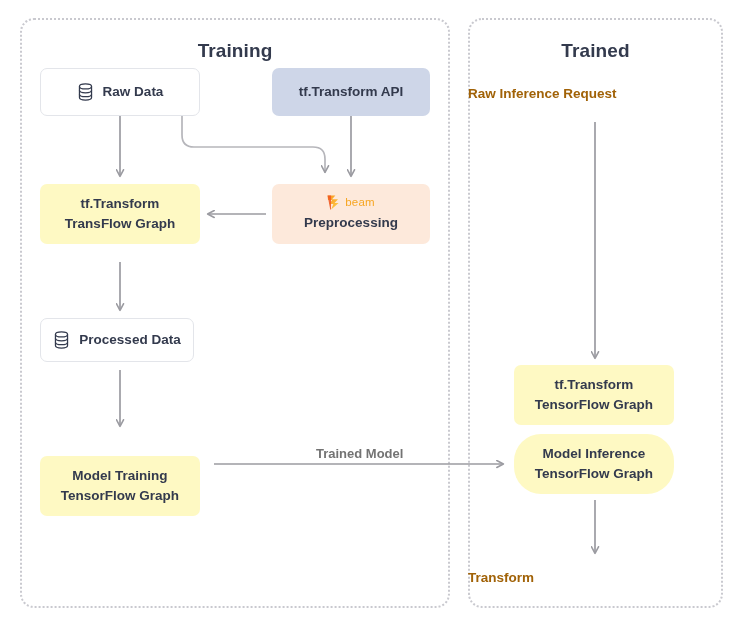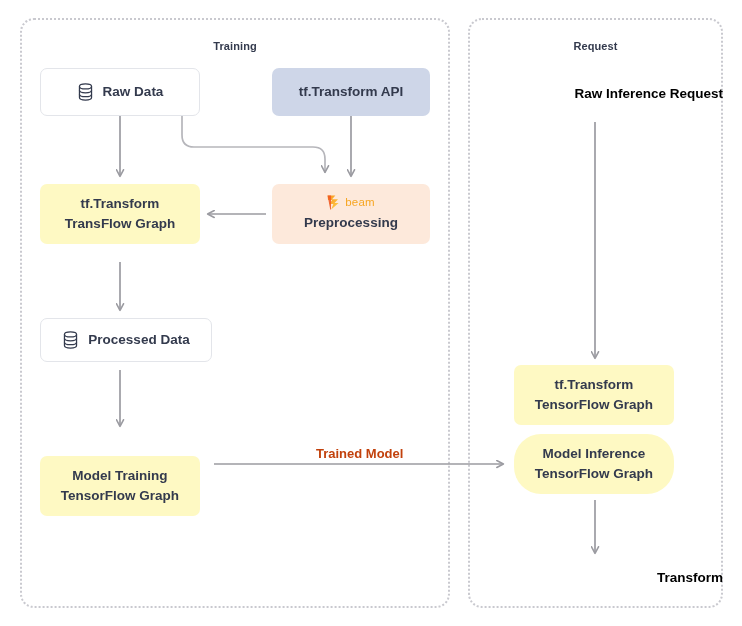--- a/index.html
+++ b/index.html
@@ -24,21 +24,21 @@
     box-sizing: border-box;
   }
   #panel-training { left: 20px; top: 18px; width: 430px; height: 590px; }
   #panel-serving  { left: 468px; top: 18px; width: 255px; height: 590px; }
 
   .panel-title {
     position: absolute;
     width: 100%;
     text-align: center;
     top: 20px;
-    font-size: 11px;
+    font-size: 19px;
     font-weight: bold;
     color: #333a4d;
     letter-spacing: .1px;
   }
 
   .node {
     position: absolute;
     box-sizing: border-box;
     display: flex;
     align-items: center;
@@ -54,24 +54,24 @@
     background: #ffffff;
     border: 1px solid #e3e5ea;
     border-radius: 7px;
   }
   .node-grey  { background: #fef9c3; }
   .node-blue  { background: #ced6e8; }
   .node-peach { background: #fde9db; }
 
   .plain-label {
     position: absolute;
-    text-align: right;
+    text-align: left;
     font-size: 13.5px;
     font-weight: bold;
-    color: #000000;
+    color: #a16207;
     line-height: 1.45;
   }
 
   .node-inner { display: flex; align-items: center; justify-content: center; gap: 9px; }
 
   .db-icon { width: 17px; height: 18px; flex: none; display:block; }
 
   .beam-wrap {
     display: flex;
     flex-direction: column;
@@ -93,35 +93,35 @@
     position: absolute;
     left: 0; top: 0;
     width: 742px; height: 626px;
     pointer-events: none;
     overflow: visible;
   }
   .edge-label {
     position: absolute;
     font-size: 13px;
     font-weight: bold;
-    color: #c2410c;
+    color: #737373;
     white-space: nowrap;
   }
 </style>
 </head>
 <body>
 
 <div id="canvas">
 
   <div class="panel" id="panel-training">
     <div class="panel-title">Training</div>
   </div>
 
   <div class="panel" id="panel-serving">
-    <div class="panel-title">Request</div>
+    <div class="panel-title">Trained</div>
   </div>
 
   <svg class="arrows" viewBox="0 0 742 626">
     <defs>
       <marker id="ah" markerWidth="9" markerHeight="9" refX="7.2" refY="4.5" orient="auto" markerUnits="userSpaceOnUse">
         <path d="M1,1 L7.6,4.5 L1,8" fill="none" stroke="#9b9ba1" stroke-width="1.6" stroke-linecap="round" stroke-linejoin="round"></path>
       </marker>
     </defs>
 
     <g>
@@ -196,21 +196,21 @@
           </defs>
           <path d="M0.6,0.6 H8.4 L5.0,4.3 H11.0 L7.6,8.1 H11.6 L4.2,14.4 L6.4,9.0 H2.2 L5.2,5.0 H1.0 Z" fill="url(#bg1)"></path>
           <path d="M0.6,0.6 H4.0 V14.4 H3.2 Z" fill="#ef5b25" opacity="0.9"></path>
         </svg>
         <span class="beam-word">beam</span>
       </div>
       <span>Preprocessing</span>
     </div>
   </div>
 
-  <div class="node node-white" style="left:40px; top:318px; width:172px; height:44px;">
+  <div class="node node-white" style="left:40px; top:318px; width:154px; height:44px;">
     <div class="node-inner">
       <svg class="db-icon" viewBox="0 0 20 22">
         <ellipse cx="10" cy="4.2" rx="7.4" ry="3.1" fill="none" stroke="#333a4d" stroke-width="1.5"></ellipse>
         <path d="M2.6,4.2 V17.8 C2.6,19.5 5.9,20.9 10,20.9 C14.1,20.9 17.4,19.5 17.4,17.8 V4.2" fill="none" stroke="#333a4d" stroke-width="1.5"></path>
         <path d="M2.6,9.0 C2.6,10.7 5.9,12.1 10,12.1 C14.1,12.1 17.4,10.7 17.4,9.0" fill="none" stroke="#333a4d" stroke-width="1.5"></path>
         <path d="M2.6,13.6 C2.6,15.3 5.9,16.7 10,16.7 C14.1,16.7 17.4,15.3 17.4,13.6" fill="none" stroke="#333a4d" stroke-width="1.5"></path>
       </svg>
       <span>Processed Data</span>
     </div>
   </div>

